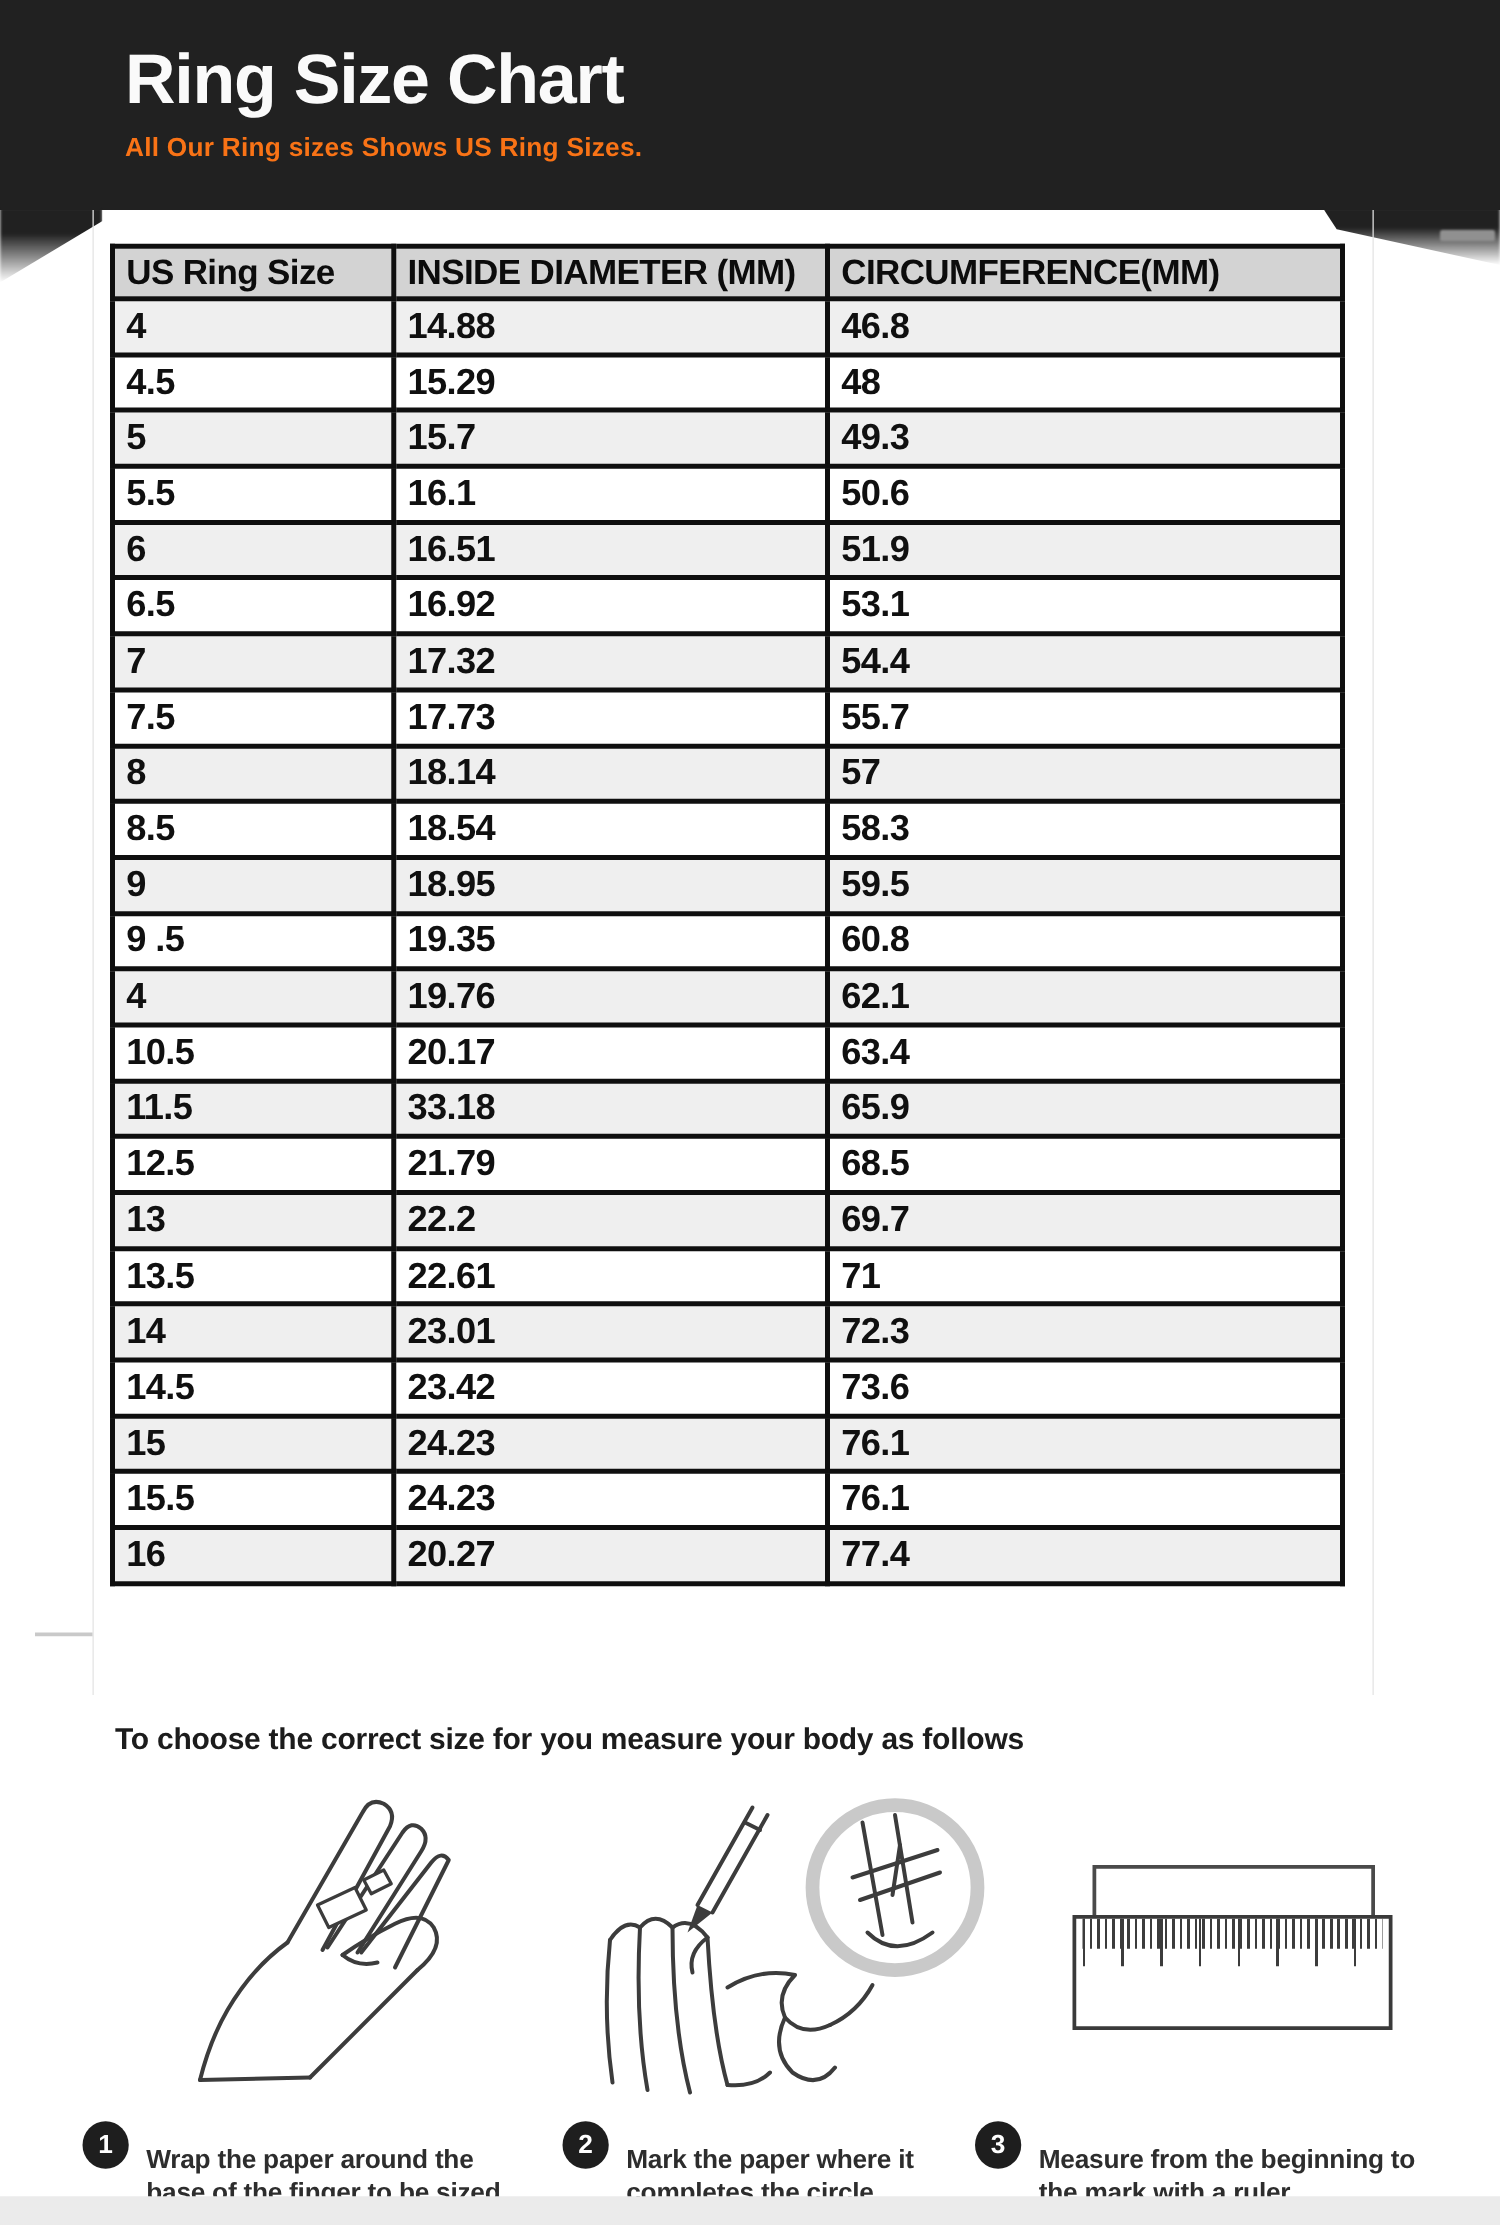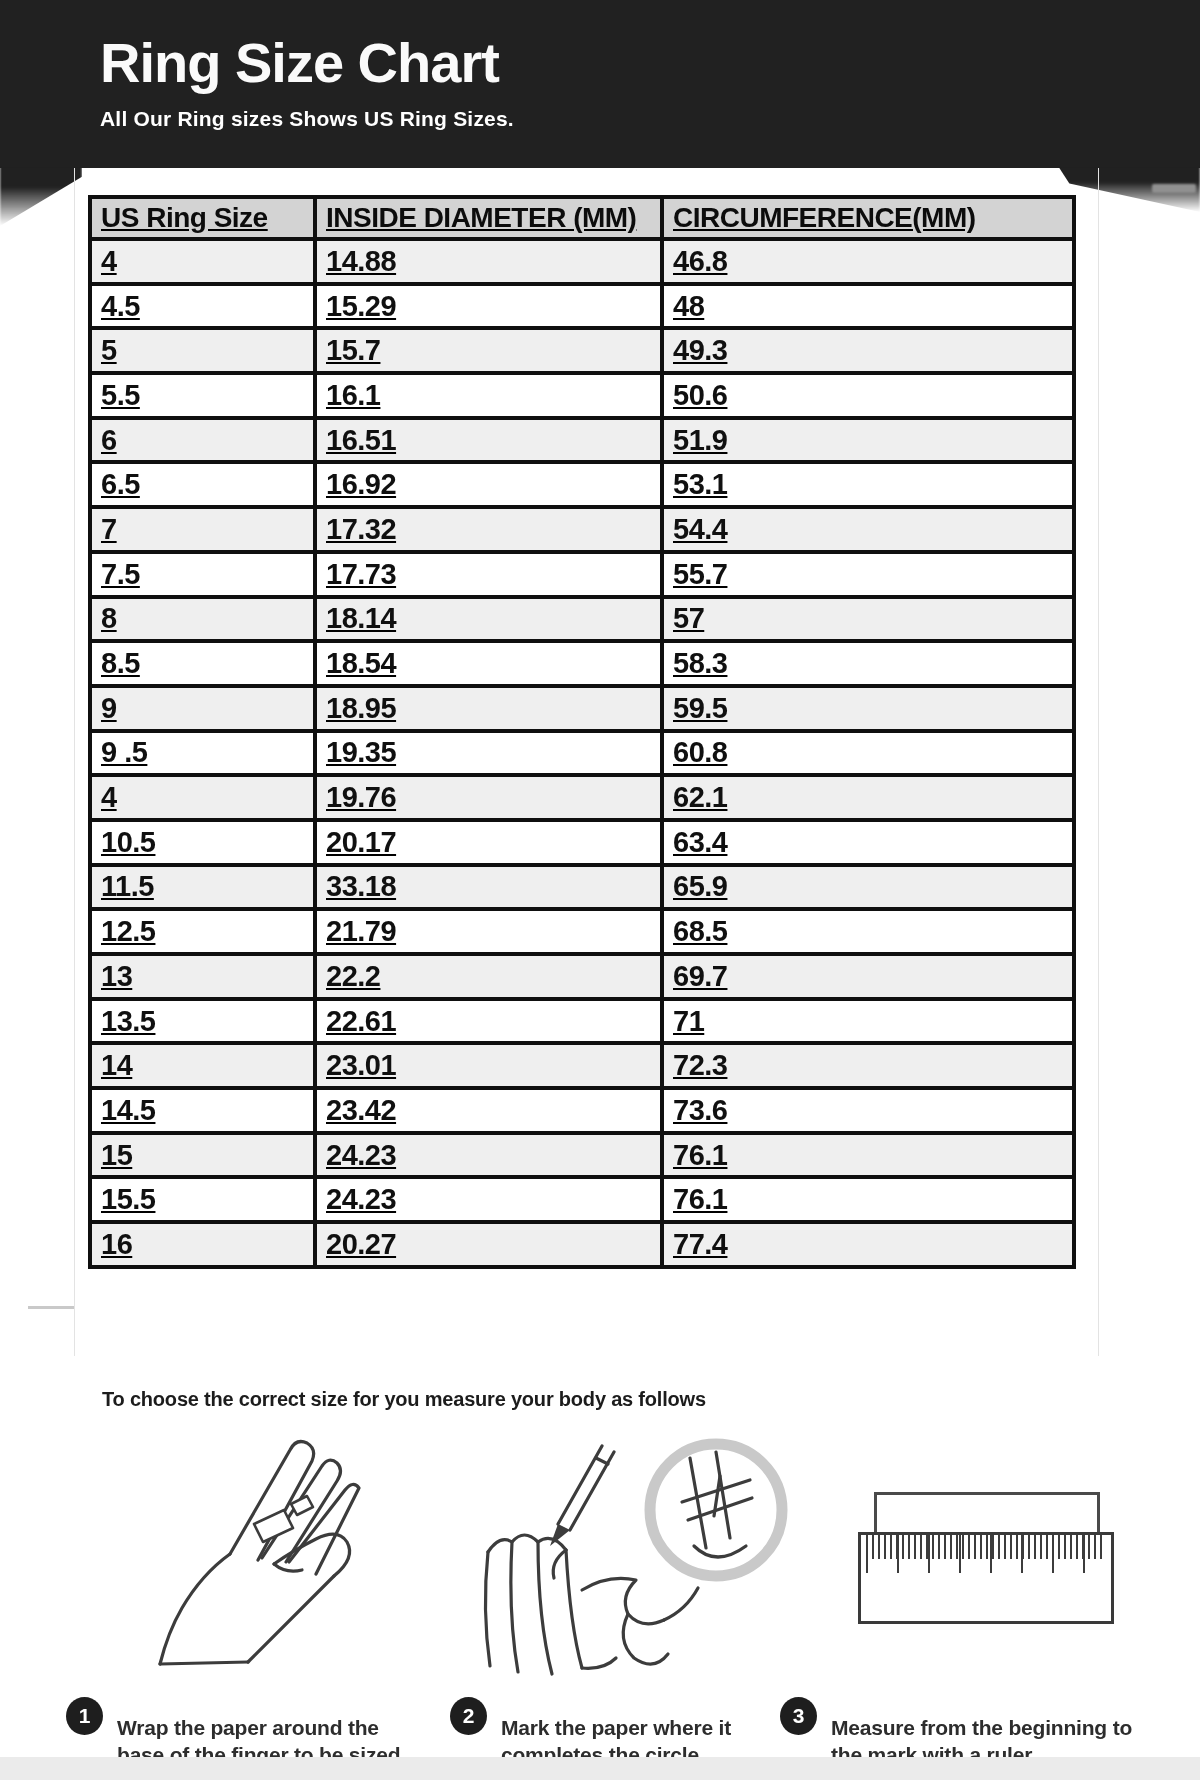--- a/index.html
+++ b/index.html
@@ -3,49 +3,49 @@
 <meta charset="utf-8">
 <style>
   html,body{margin:0;padding:0;background:#ffffff;}
   .page{position:relative;width:1200px;height:1780px;background:#ffffff;overflow:hidden;
         font-family:"Liberation Sans","DejaVu Sans",sans-serif;}
 
   
   .banner{position:absolute;left:0;top:0;width:1200px;height:168px;background:#212121;
           box-sizing:border-box;padding:30px 0 0 100px;}
   .banner h1{margin:0;font-size:56px;font-weight:700;letter-spacing:-1px;color:#fafafa;}
-  .banner p{margin:12px 4px 0 0;font-size:21px;font-weight:600;letter-spacing:.2px;color:#ffffff;}
+  .banner p{margin:12px 4px 0 0;font-size:21px;font-weight:600;letter-spacing:.2px;color:#f97316;}
   .wedge{position:absolute;background:linear-gradient(to bottom,#212121 0%,#212121 35%,rgba(33,33,33,0) 100%);
          filter:blur(1.2px);}
   .wedge-left{left:0;top:166px;width:82px;height:60px;
               clip-path:polygon(0 0,100% 0,100% 18%,0 100%);}
   .wedge-right{left:1058px;top:166px;width:142px;height:46px;
                clip-path:polygon(0 0,100% 0,100% 100%,8% 38%);}
   .gray-dash{position:absolute;left:1152px;top:184px;width:44px;height:9px;background:#909090;
              border-radius:2px;filter:blur(1px);}
   .gutter-line{position:absolute;top:168px;width:1px;height:1188px;background:#e3e3e3;}
   .gutter-left{left:74px;}
   .gutter-right{left:1098px;}
   .row-dash{position:absolute;left:28px;top:1306px;width:46px;height:3px;background:#c9c9c9;}
 
   
   table.ring-table{position:absolute;left:88px;top:195px;width:984px;border-collapse:collapse;
-                   table-layout:fixed;text-decoration:underline;}
+                   table-layout:fixed;}
   .ring-table col.c1{width:225px;} .ring-table col.c2{width:347px;} .ring-table col.c3{width:412px;}
   .ring-table th,.ring-table td{border:4px solid #0f0f0f;box-sizing:content-box;
                    padding:0 0 0 9px;text-align:left;vertical-align:middle;
                    white-space:nowrap;overflow:hidden;}
   .ring-table th{background:#d3d3d3;height:38px;font-size:28px;font-weight:700;
                  letter-spacing:-.5px;color:#0c0c0c;}
   .ring-table td{height:40.7px;font-size:29px;font-weight:700;letter-spacing:-.5px;color:#101010;
                  background:#ffffff;}
   .ring-table tbody tr:nth-child(odd) td{background:#efefef;}
 
   
-  .choose-heading{position:absolute;left:88px;top:1374px;margin:14px;font-size:20px;font-weight:700;
+  .choose-heading{position:absolute;left:88px;top:1374px;margin:4px;font-size:24px;font-weight:700;
                   letter-spacing:-.2px;color:#1c1c1c;}
 
   svg.fig{position:absolute;overflow:visible;}
   svg.fig path, svg.fig circle{fill:none;stroke:#3c3c3c;stroke-width:3.2;
                  stroke-linecap:round;stroke-linejoin:round;}
   svg.fig .strip{fill:#ffffff;stroke-width:2.6;}
   svg.fig .lens{stroke:#c9c9c9;stroke-width:11;fill:#ffffff;}
   svg.fig .nib{fill:#3c3c3c;stroke:none;}
   .fig1{left:126px;top:1412px;width:248px;height:266px;}
   .fig2{left:458px;top:1430px;width:336px;height:256px;}

